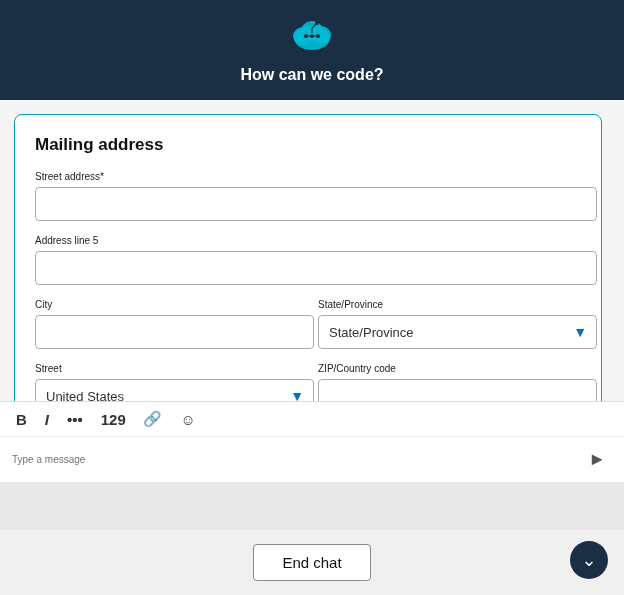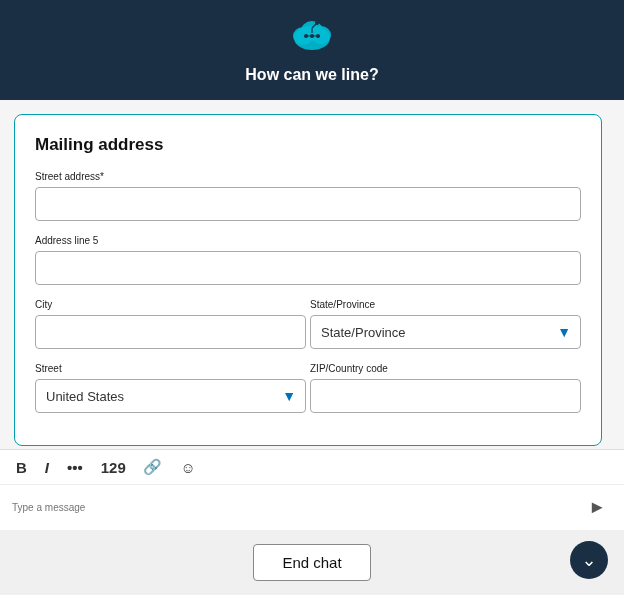--- a/index.html
+++ b/index.html
@@ -51,21 +51,21 @@
     
     .scroll-area::-webkit-scrollbar { width: 8px; }
     .scroll-area::-webkit-scrollbar-track { background: #e0e0e0; }
     .scroll-area::-webkit-scrollbar-thumb { background: #bbb; border-radius: 4px; }
 
     
     .form-card {
       background: #fff;
       border: 1.5px solid #00a0b0;
       border-radius: 8px;
-      padding: 20px 20px 18px 20px;
+      padding: 20px 4px 18px 20px;
       margin-right: 8px;
     }
 
     .form-card-title {
       font-size: 17px;
       font-weight: 600;
       color: #111;
       margin-bottom: 16px;
     }
 
@@ -179,20 +179,21 @@
 
     
     .bottom-area {
       background: #f0f0f0;
       display: flex;
       flex-direction: column;
       align-items: center;
       padding: 14px 0 14px;
       flex-shrink: 0;
       position: relative;
+      margin-top: 48px;
     }
     .end-chat-btn {
       background: #fff;
       border: 1.5px solid #888;
       border-radius: 4px;
       padding: 9px 28px;
       font-size: 15px;
       color: #111;
       cursor: pointer;
       font-weight: 400;
@@ -237,21 +238,21 @@
       <circle cx="26" cy="22" r="2" fill="#1a2e44"></circle>
       <circle cx="32" cy="22" r="2" fill="#1a2e44"></circle>
 
       <line x1="20" y1="22" x2="26" y2="22" stroke="#1a2e44" stroke-width="1"></line>
       <line x1="26" y1="22" x2="32" y2="22" stroke="#1a2e44" stroke-width="1"></line>
       <line x1="26" y1="14" x2="26" y2="19" stroke="#1a2e44" stroke-width="1.2"></line>
       <line x1="26" y1="14" x2="30" y2="10" stroke="#1a2e44" stroke-width="1.2"></line>
       <circle cx="31" cy="9" r="2" fill="#1a2e44"></circle>
     </svg>
   </div>
-  <span class="header-title">How can we line?</span>
+  <span class="header-title">How can we code?</span>
 </div>
 
 <div class="chat-body">
   <div class="scroll-area">
 
     <div class="form-card">
       <div class="form-card-title">Mailing address</div>
 
       <div class="field-group">
         <label class="field-label">Street address*</label>

